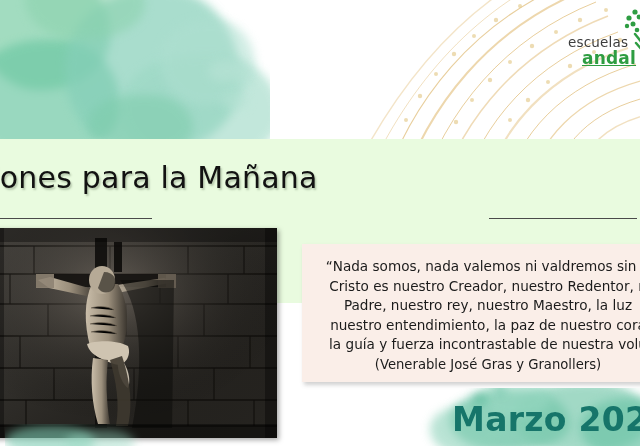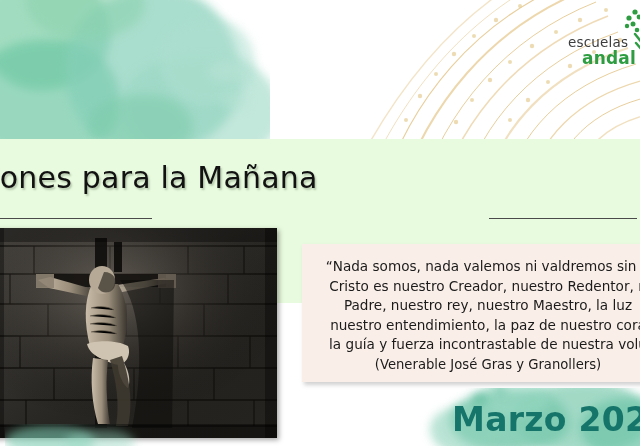--- a/index.html
+++ b/index.html
@@ -19,21 +19,21 @@
 
   
   .swirls{position:absolute;right:-60px;top:-130px;width:330px;height:330px;}
   .swirls svg{display:block;}
 
   
   .logo{position:absolute;left:568px;top:12px;width:120px;height:58px;}
   .logo-text{position:absolute;left:0;top:22px;line-height:1;}
   .logo-l1{font-size:13.5px;color:#3d3d3d;letter-spacing:.2px;font-family:"DejaVu Sans",sans-serif;}
   .logo-l2{font-size:17px;color:#2e9d42;font-weight:bold;letter-spacing:.2px;
-           font-family:"DejaVu Sans",sans-serif;position:absolute;left:14px;top:16px;}
+           font-family:"DejaVu Sans",sans-serif;position:absolute;left:14px;top:16px;text-decoration:underline;}
   .logo-tree{position:absolute;left:52px;top:-8px;width:46px;height:58px;}
 
   
   .band{position:absolute;left:0;top:139px;width:640px;height:164px;background:#e9fbdf;}
 
   
   .title{
     position:absolute;left:-44px;top:160px;width:700px;
     font-size:30px;color:#121212;white-space:nowrap;
     font-family:"DejaVu Sans", sans-serif;

